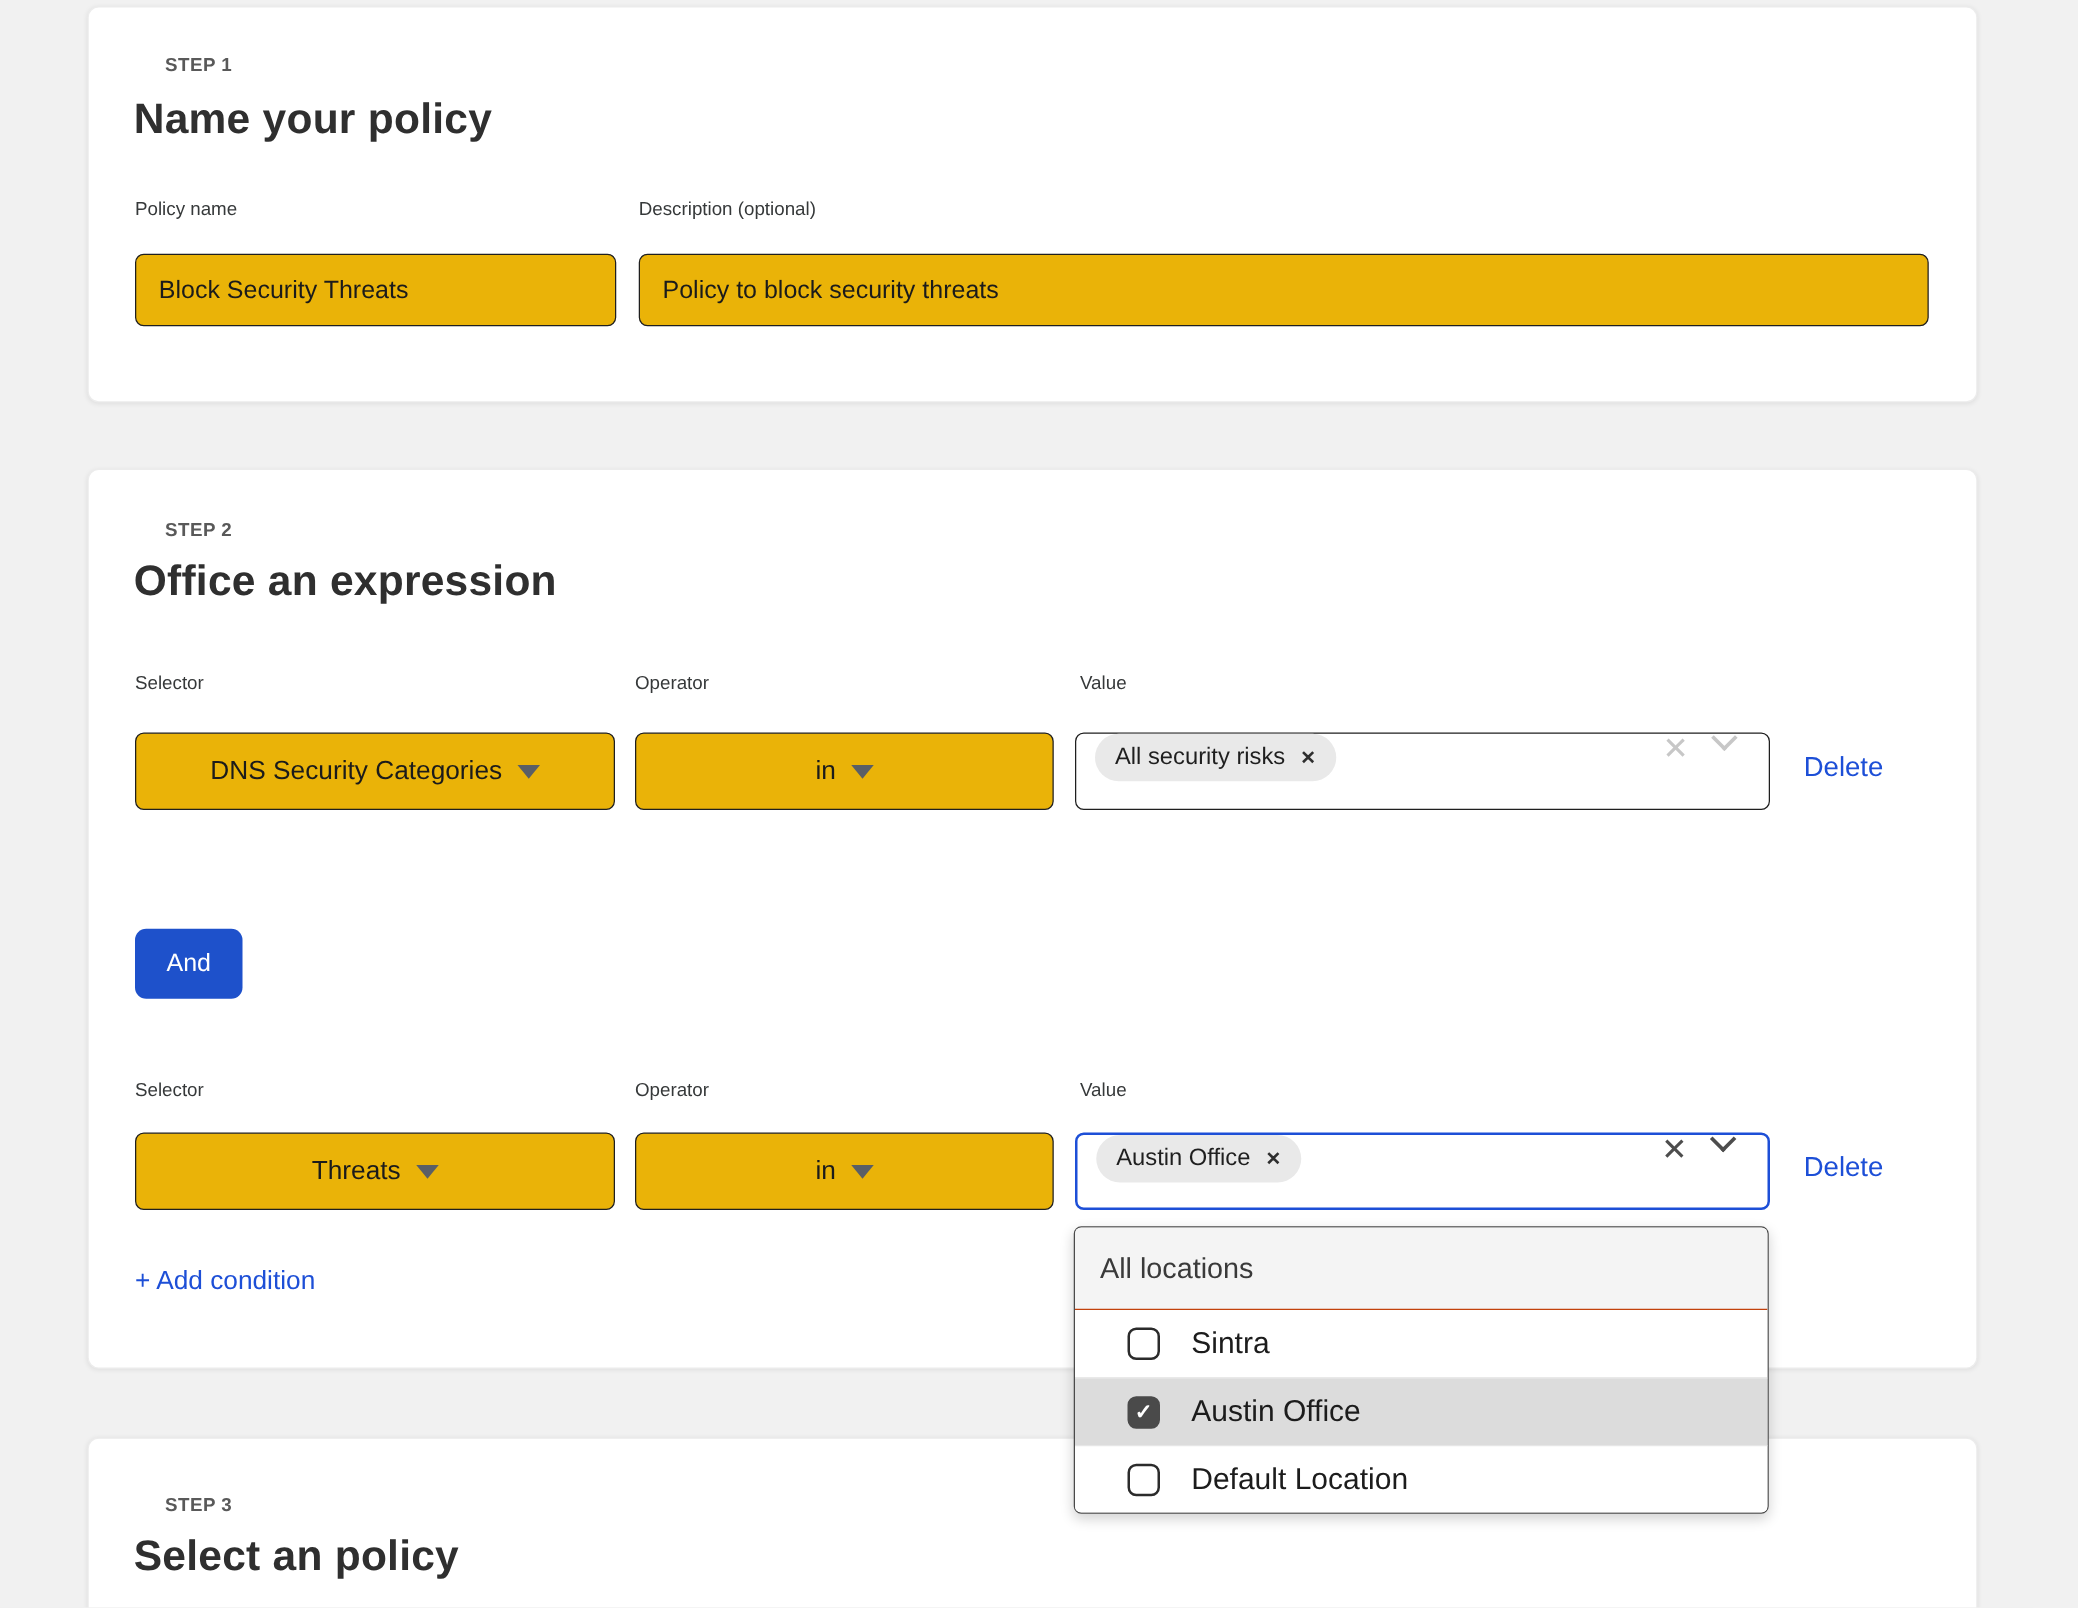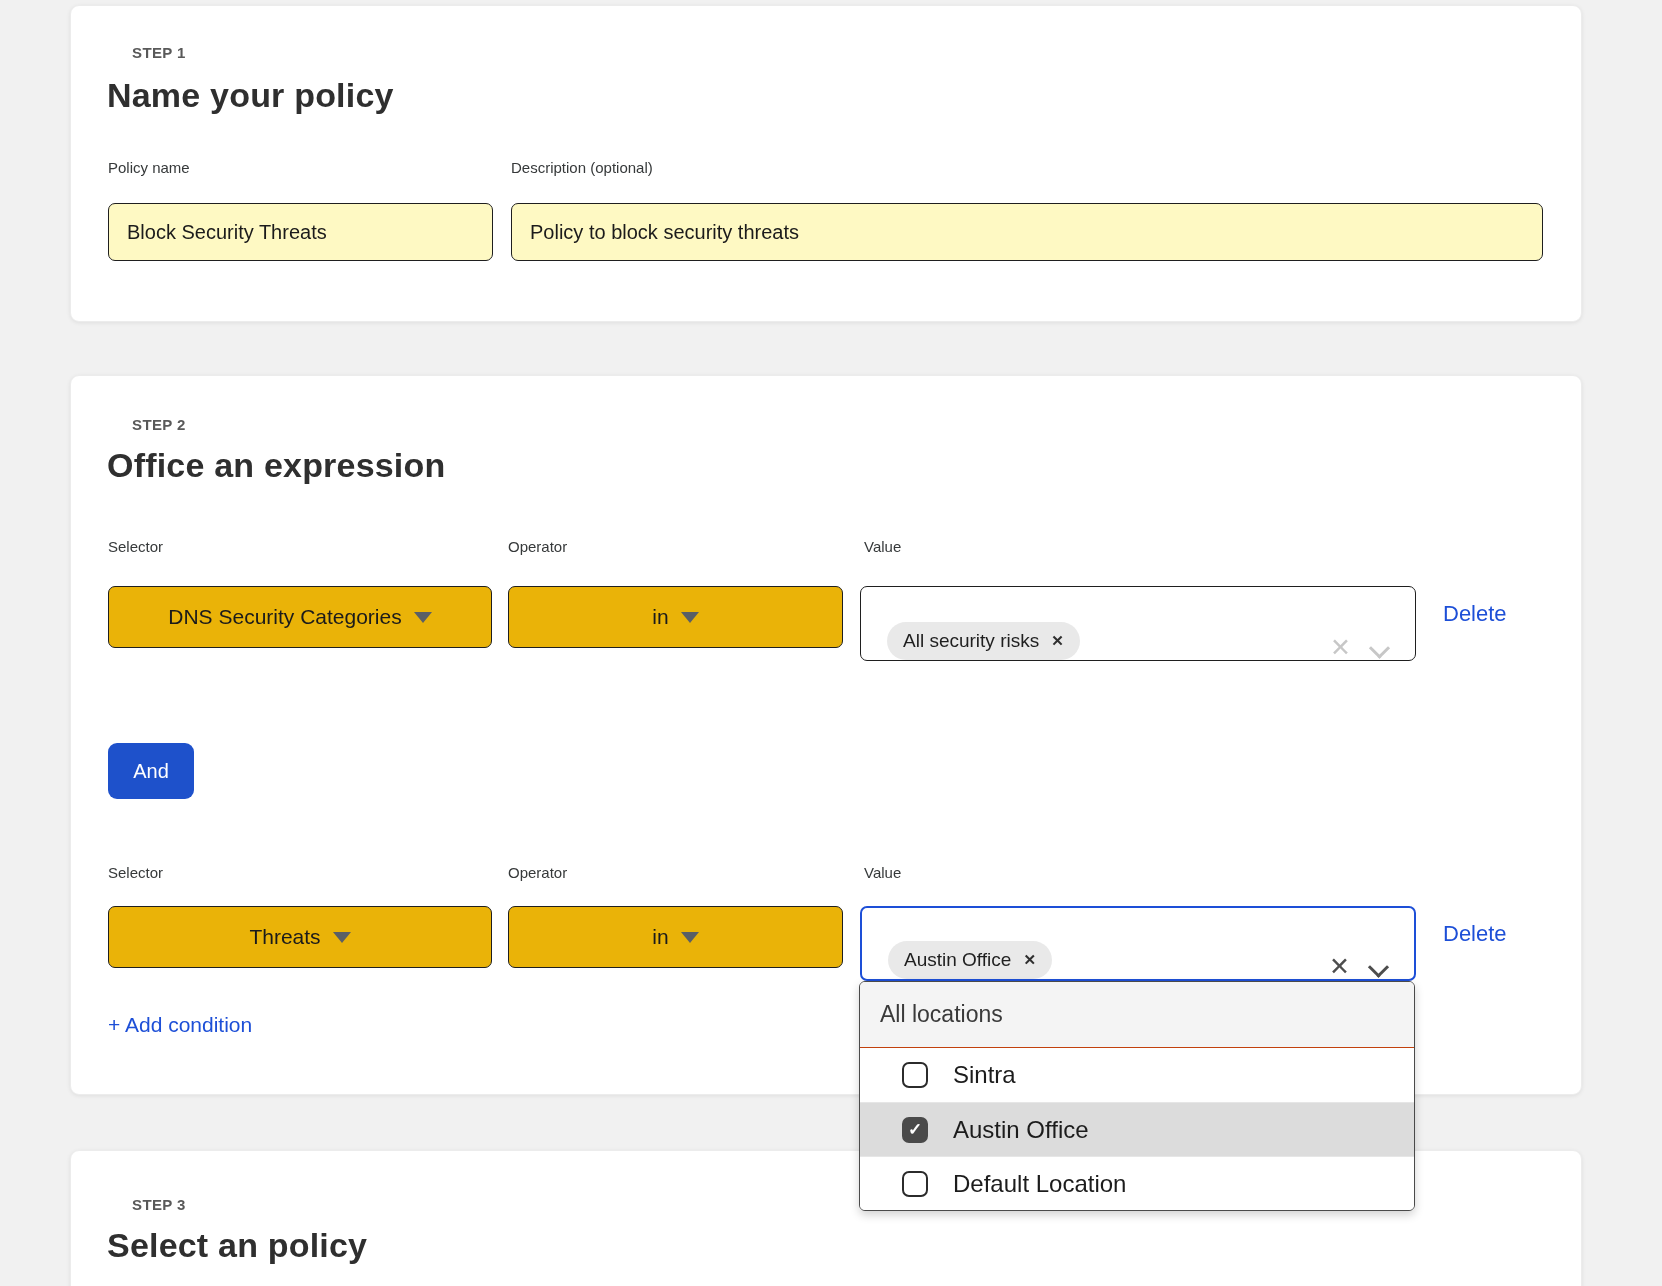--- a/index.html
+++ b/index.html
@@ -23,43 +23,43 @@
     font-size:15px; font-weight:700; letter-spacing:.4px; color:#595959;margin-left:24px;
   }
   .card-title {
     position:absolute; left:36px;
     font-size:34px; font-weight:700; color:#2f2f2f; letter-spacing:.2px;
   }
   .field-label { position:absolute; font-size:15px; color:#36393a; }
 
   .text-input {
     position:absolute; height:58px;
-    border:1.5px solid #1f1f1f; border-radius:7px; background:#fef9c3;
+    border:1.5px solid #1f1f1f; border-radius:7px; background:#eab308;
     font-family:"Liberation Sans", sans-serif; font-size:20px; color:#1b1b1b;
     padding:0 18px; outline:none;
   }
 
   
   .select-box {
     position:absolute; height:62px;
     border:1.5px solid #1f1f1f; border-radius:7px; background:#eab308;
     display:flex; align-items:center; justify-content:center;
     padding:0 18px; font-size:21px; color:#1b1b1b; cursor:pointer;
   }
   .caret {
     width:0; height:0; border-left:9px solid transparent;
     border-right:9px solid transparent; border-top:11px solid #5a5f66;
     margin-left:12px;
   }
 
   
   .value-box {
-    position:absolute; height:75px; width:556px;
+    position:absolute; height:62px; width:556px;
     border:1.5px solid #1f1f1f; border-radius:7px; background:#fff;
-    display:flex; align-items:flex-end; padding:0 26px;
+    display:flex; align-items:flex-start; padding:0 15px;
   }
   .value-box.focused { border:2.5px solid #1d4fd7; }
   .tag {
     display:inline-flex; align-items:center; gap:12px;
     background:#e9e9e9; border-radius:19px; height:38px; padding:0 16px;
     font-size:19px; color:#1f1f1f; white-space:nowrap;
   }
   .tag .tag-x { font-size:15px; font-weight:700; color:#2f2f2f; cursor:pointer; }
   .clear-x {
     position:absolute; right:64px; font-size:25px; line-height:1; cursor:pointer;

